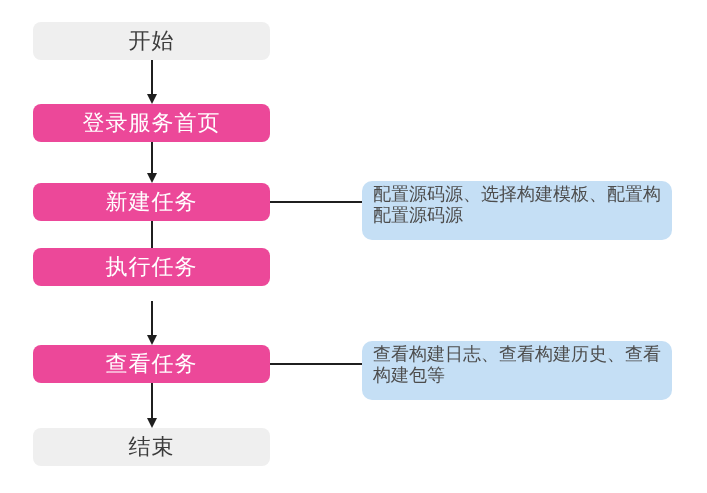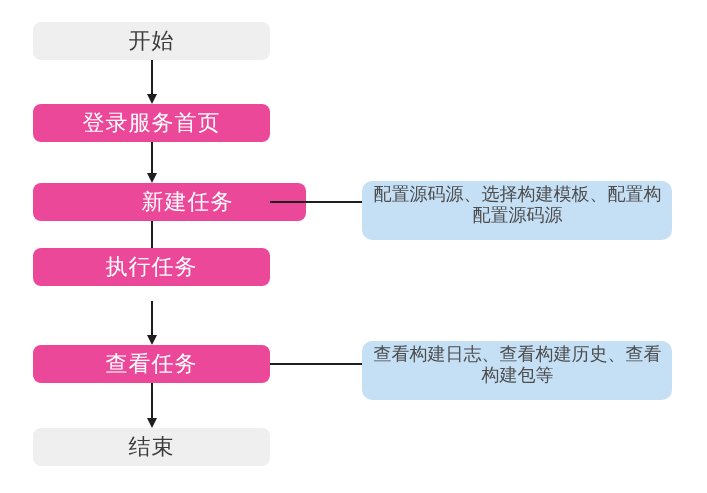--- a/index.html
+++ b/index.html
@@ -2,33 +2,32 @@
 <html><head>
 <meta charset="utf-8">
 <style>
   html,body{margin:0;padding:0;background:#ffffff;}
   .canvas{
     position:relative;
     width:707px;height:493px;
     background:#ffffff;
     font-family:"Liberation Sans","DejaVu Sans",sans-serif;
     overflow:hidden;
-    text-align:center;
   }
   .node{
     position:absolute;left:33px;width:237px;height:38px;
     border-radius:8px;
     display:flex;align-items:center;justify-content:center;
     font-size:22px;letter-spacing:1px;white-space:nowrap;
   }
   .node.terminal{background:#EFEFEF;color:#3C3C3C;}
   .node.action{background:#ec4899;color:#FFFFFF;}
   #n-start{top:22px;}
   #n-login{top:104px;}
-  #n-create{top:183px;padding-left:36px;}
+  #n-create{top:183px;}
   #n-execute{top:248px;}
   #n-view{top:345px;}
   #n-end{top:428px;}
 
   .varrow{
     position:absolute;left:151px;width:1.5px;background:#1F1F1F;
   }
   .varrow::after{
     content:"";position:absolute;left:50%;bottom:-10px;
     transform:translateX(-50%);

